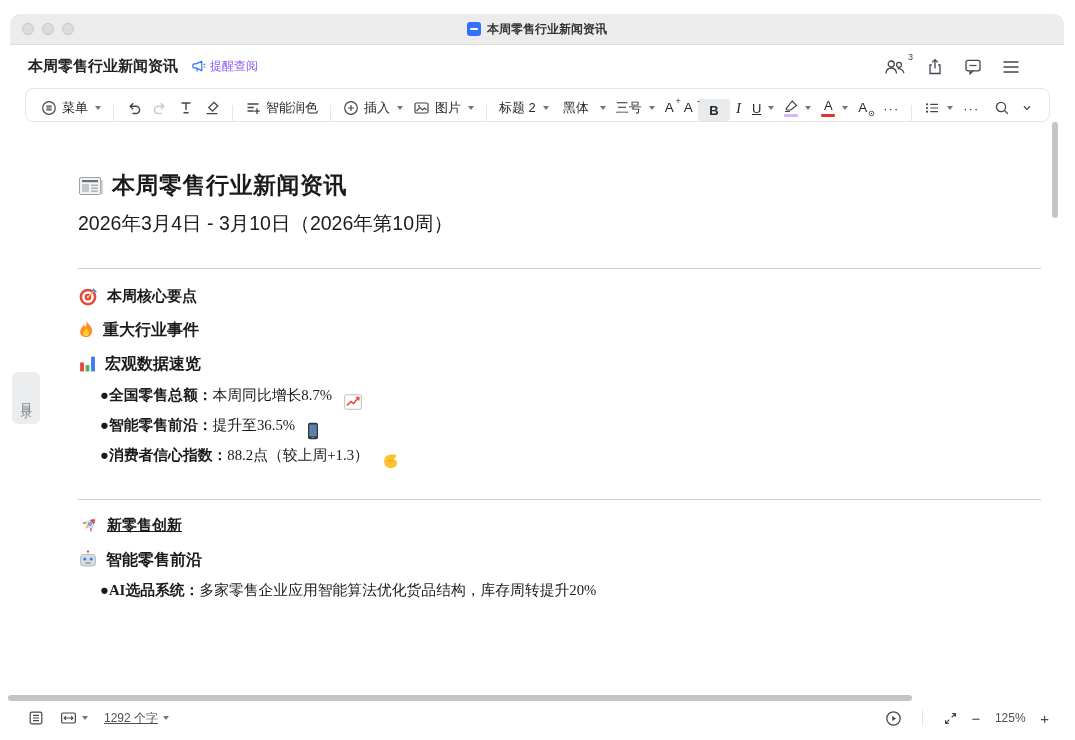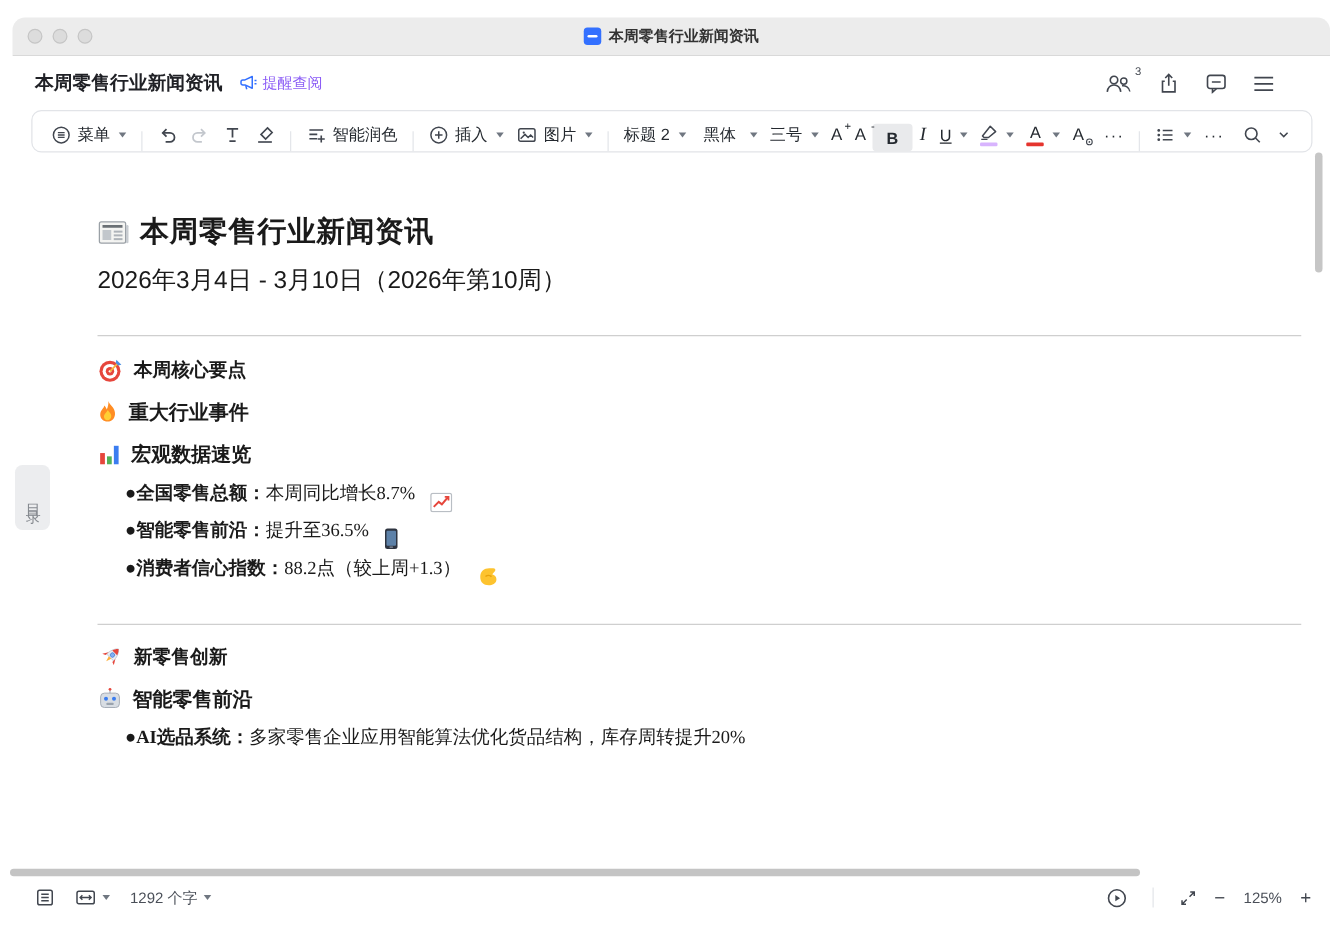--- a/index.html
+++ b/index.html
@@ -53,21 +53,21 @@
   .b{font-weight:700;}
   .tr-ic{margin-left:12px;flex:none;}
   
   .vscroll{position:absolute;right:17px;top:122px;width:6px;height:96px;border-radius:3px;background:#c6c6c6;}
   .hscroll{position:absolute;left:8px;top:695px;width:904px;height:6px;border-radius:3px;background:#c4c4c4;}
   .toc-tab{position:absolute;left:12px;top:372px;width:28px;height:52px;background:#ecedef;border-radius:6px;
            display:flex;align-items:center;justify-content:center;cursor:pointer;}
   .toc-tab span{writing-mode:vertical-rl;text-orientation:upright;font-size:12px;color:#85898f;letter-spacing:5px;}
   
   .statusbar{position:absolute;left:0;right:0;top:703px;height:30px;display:flex;align-items:center;font-size:12px;color:#4a4f58;}
-  .sb-left{display:flex;align-items:center;gap:16px;margin-left:28px;}
+  .sb-left{display:flex;align-items:center;gap:16px;margin-left:28px;text-decoration:underline;}
   .sb-right{margin-left:auto;display:flex;align-items:center;gap:13px;margin-right:26px;}
   .sbtn{display:flex;align-items:center;gap:3px;cursor:pointer;}
   .zoomtxt{min-width:34px;text-align:center;}
   .pm{font-size:15px;cursor:pointer;color:#41464f;}
 </style>
 </head>
 <body>
 
 <div class="titlebar">
   <div class="traffic">
@@ -322,21 +322,21 @@
       <p>
         <span class="b">●消费者信心指数：</span>
           <span>88.2点（较上周+1.3）</span>
         <svg class="tr-ic" width="19" height="18" viewBox="0 0 19 18">
           <path d="M3.2 9.6 C3.2 5.2 6.2 2.6 10.4 2.6 L13.6 2.6 C15.2 2.6 15.8 3.9 14.9 5 L12.8 7.3 C15 8 16.5 9.9 16.1 12.1 C15.6 14.7 13 16.2 10 16.2 C5.8 16.2 3.2 13.8 3.2 9.6 Z" fill="#fdc32f"></path>
           <path d="M7.4 9.2 C8.8 8 11 8 12.2 9.3" stroke="#e8a20c" stroke-width="1.2" fill="none"></path>
         </svg>
       </p>
     </div>
     <hr class="rule" style="margin-top:29px;">
-    <div class="h2line" style="margin-top:15px;">
+    <div class="h2line" style="margin-top:15px;text-decoration:underline;">
       <svg width="21" height="21" viewBox="0 0 20 20">
         <g transform="rotate(45 10 10)">
           <path d="M10 1.5 C12.6 3.6 13.7 7.4 13.7 10.6 L6.3 10.6 C6.3 7.4 7.4 3.6 10 1.5 Z" fill="#e9edf4" stroke="#b9c2cf" stroke-width="0.6"></path>
           <path d="M10 1.5 C11.2 2.5 12.1 4 12.6 5.6 L7.4 5.6 C7.9 4 8.8 2.5 10 1.5 Z" fill="#e6463c"></path>
           <circle cx="10" cy="8" r="1.7" fill="#7fb1f5" stroke="#4a7fd4" stroke-width="0.6"></circle>
           <path d="M6.3 8.6 L3.8 12.8 L6.3 11.8 Z" fill="#e6463c"></path>
           <path d="M13.7 8.6 L16.2 12.8 L13.7 11.8 Z" fill="#e6463c"></path>
           <path d="M8.7 10.6 L10 14.8 L11.3 10.6 Z" fill="#ffb03a"></path>
         </g>
       </svg>

